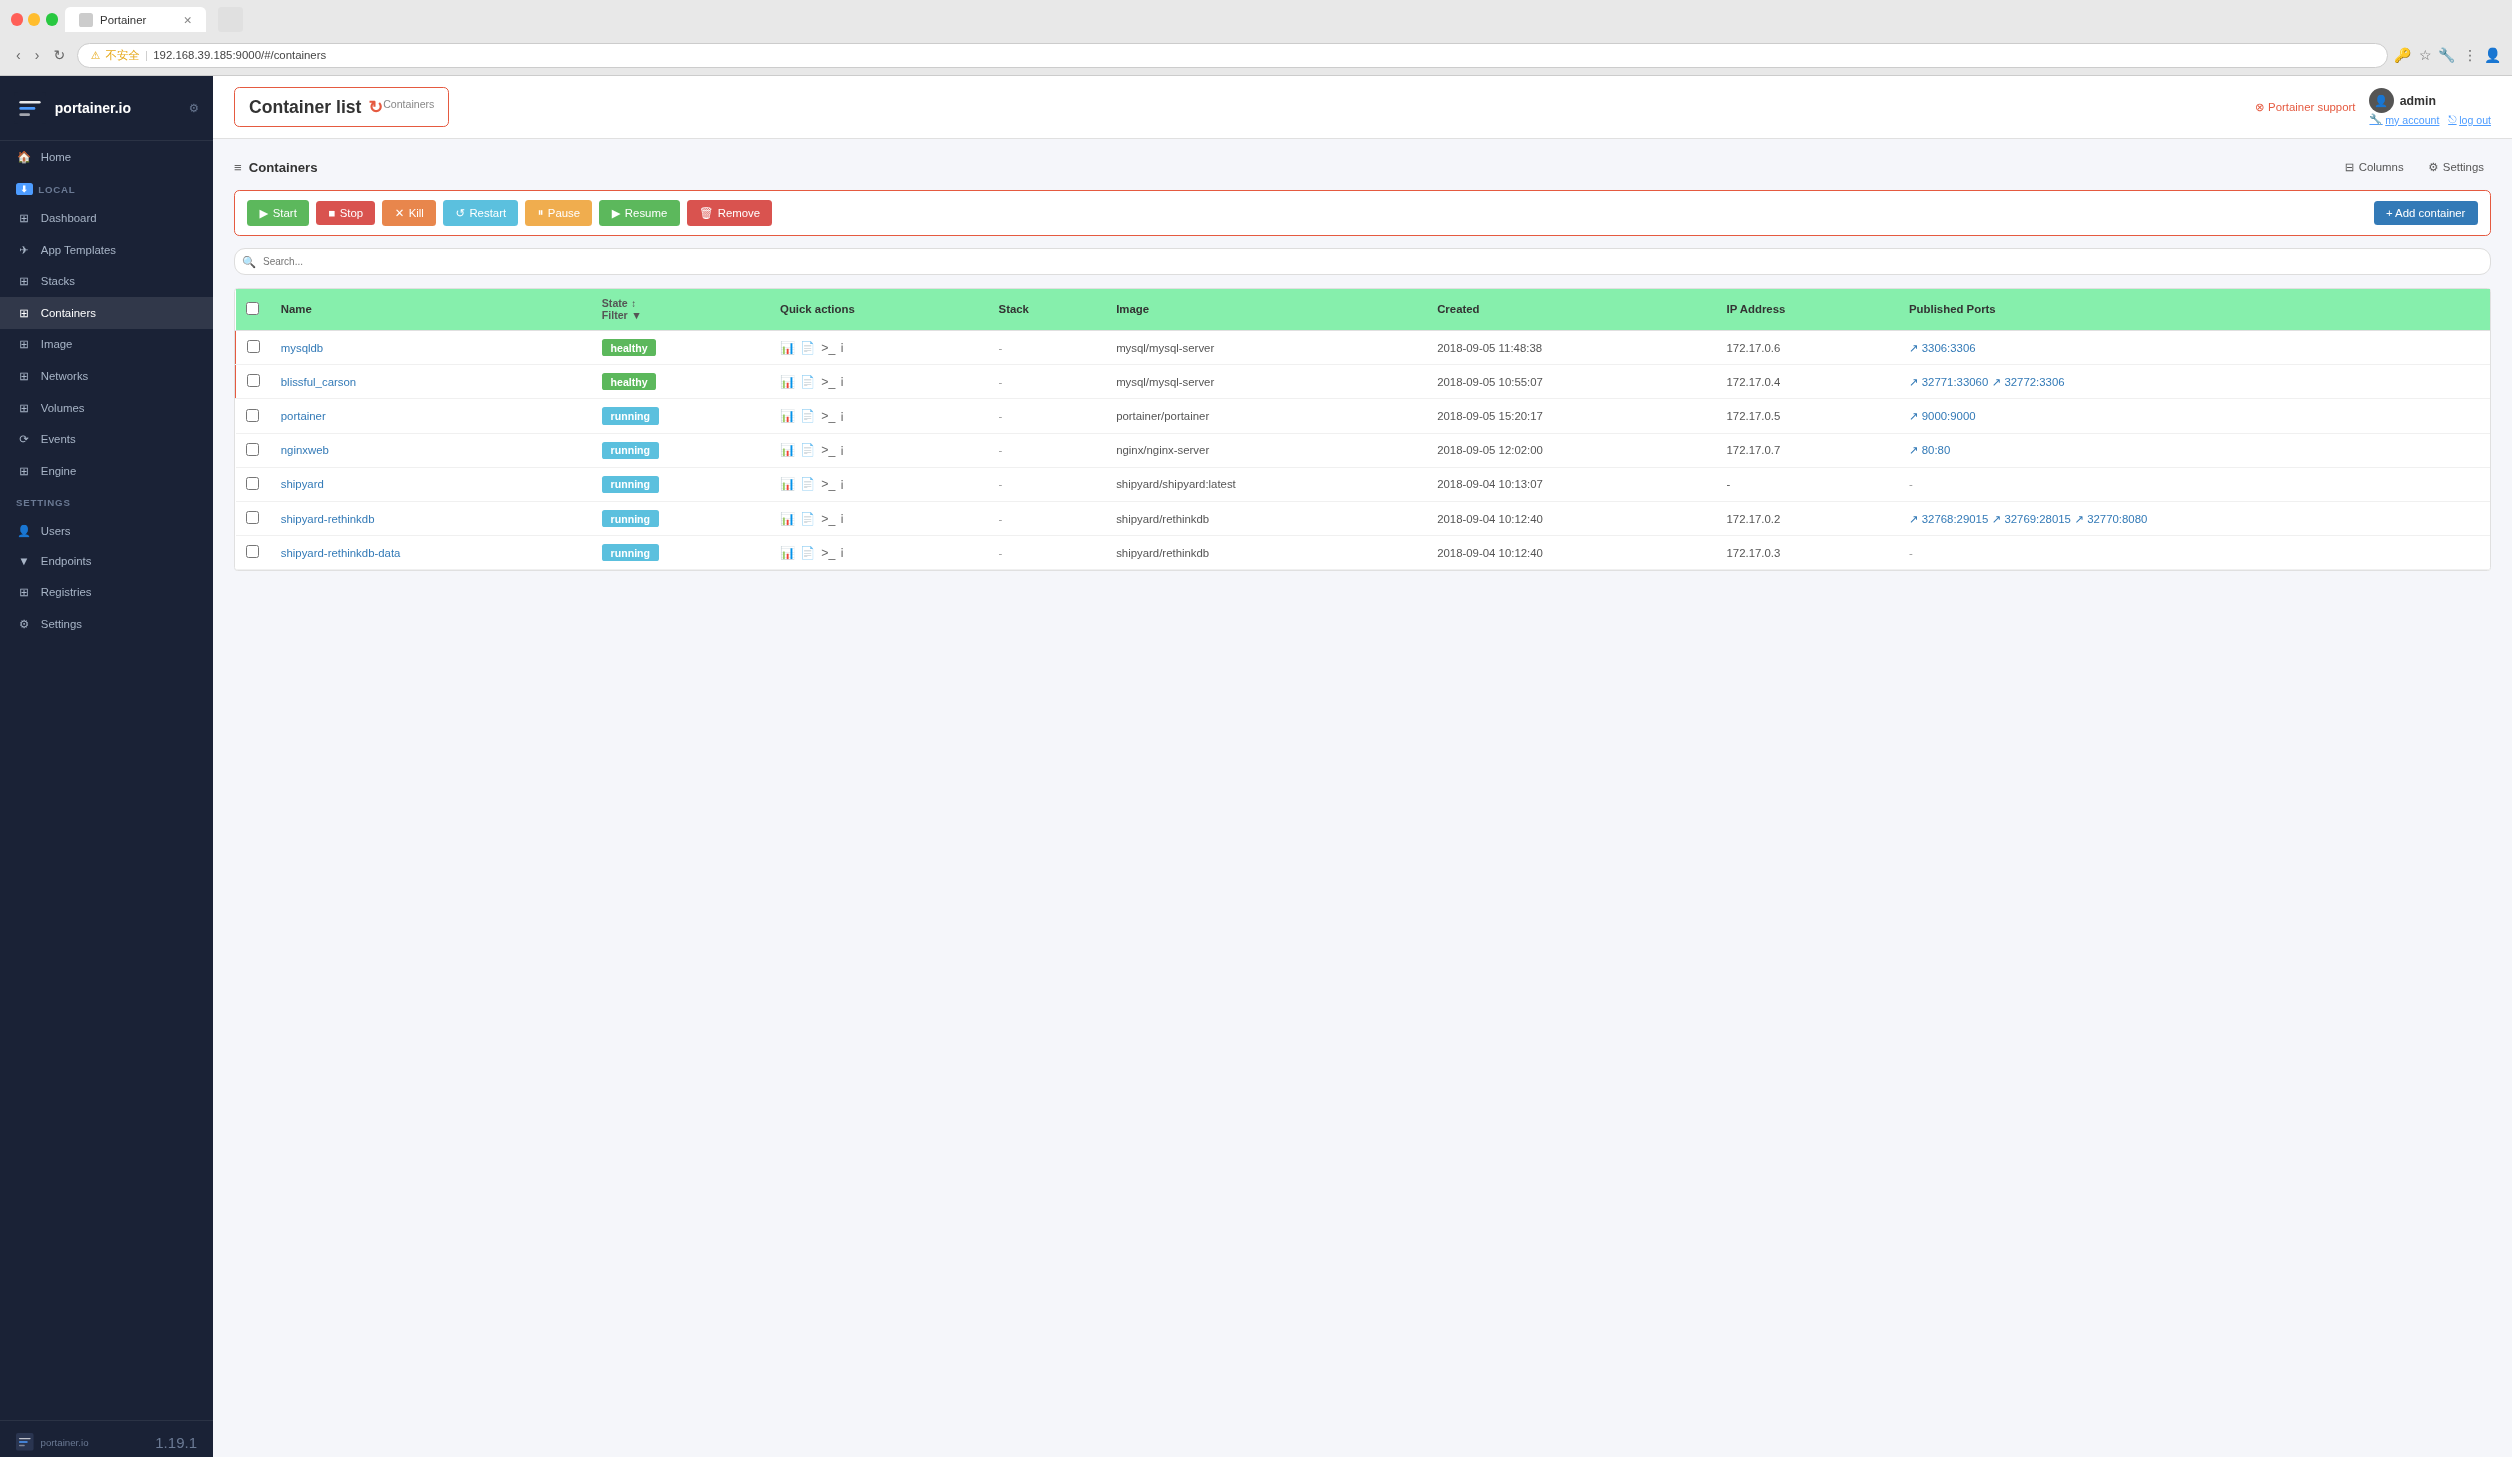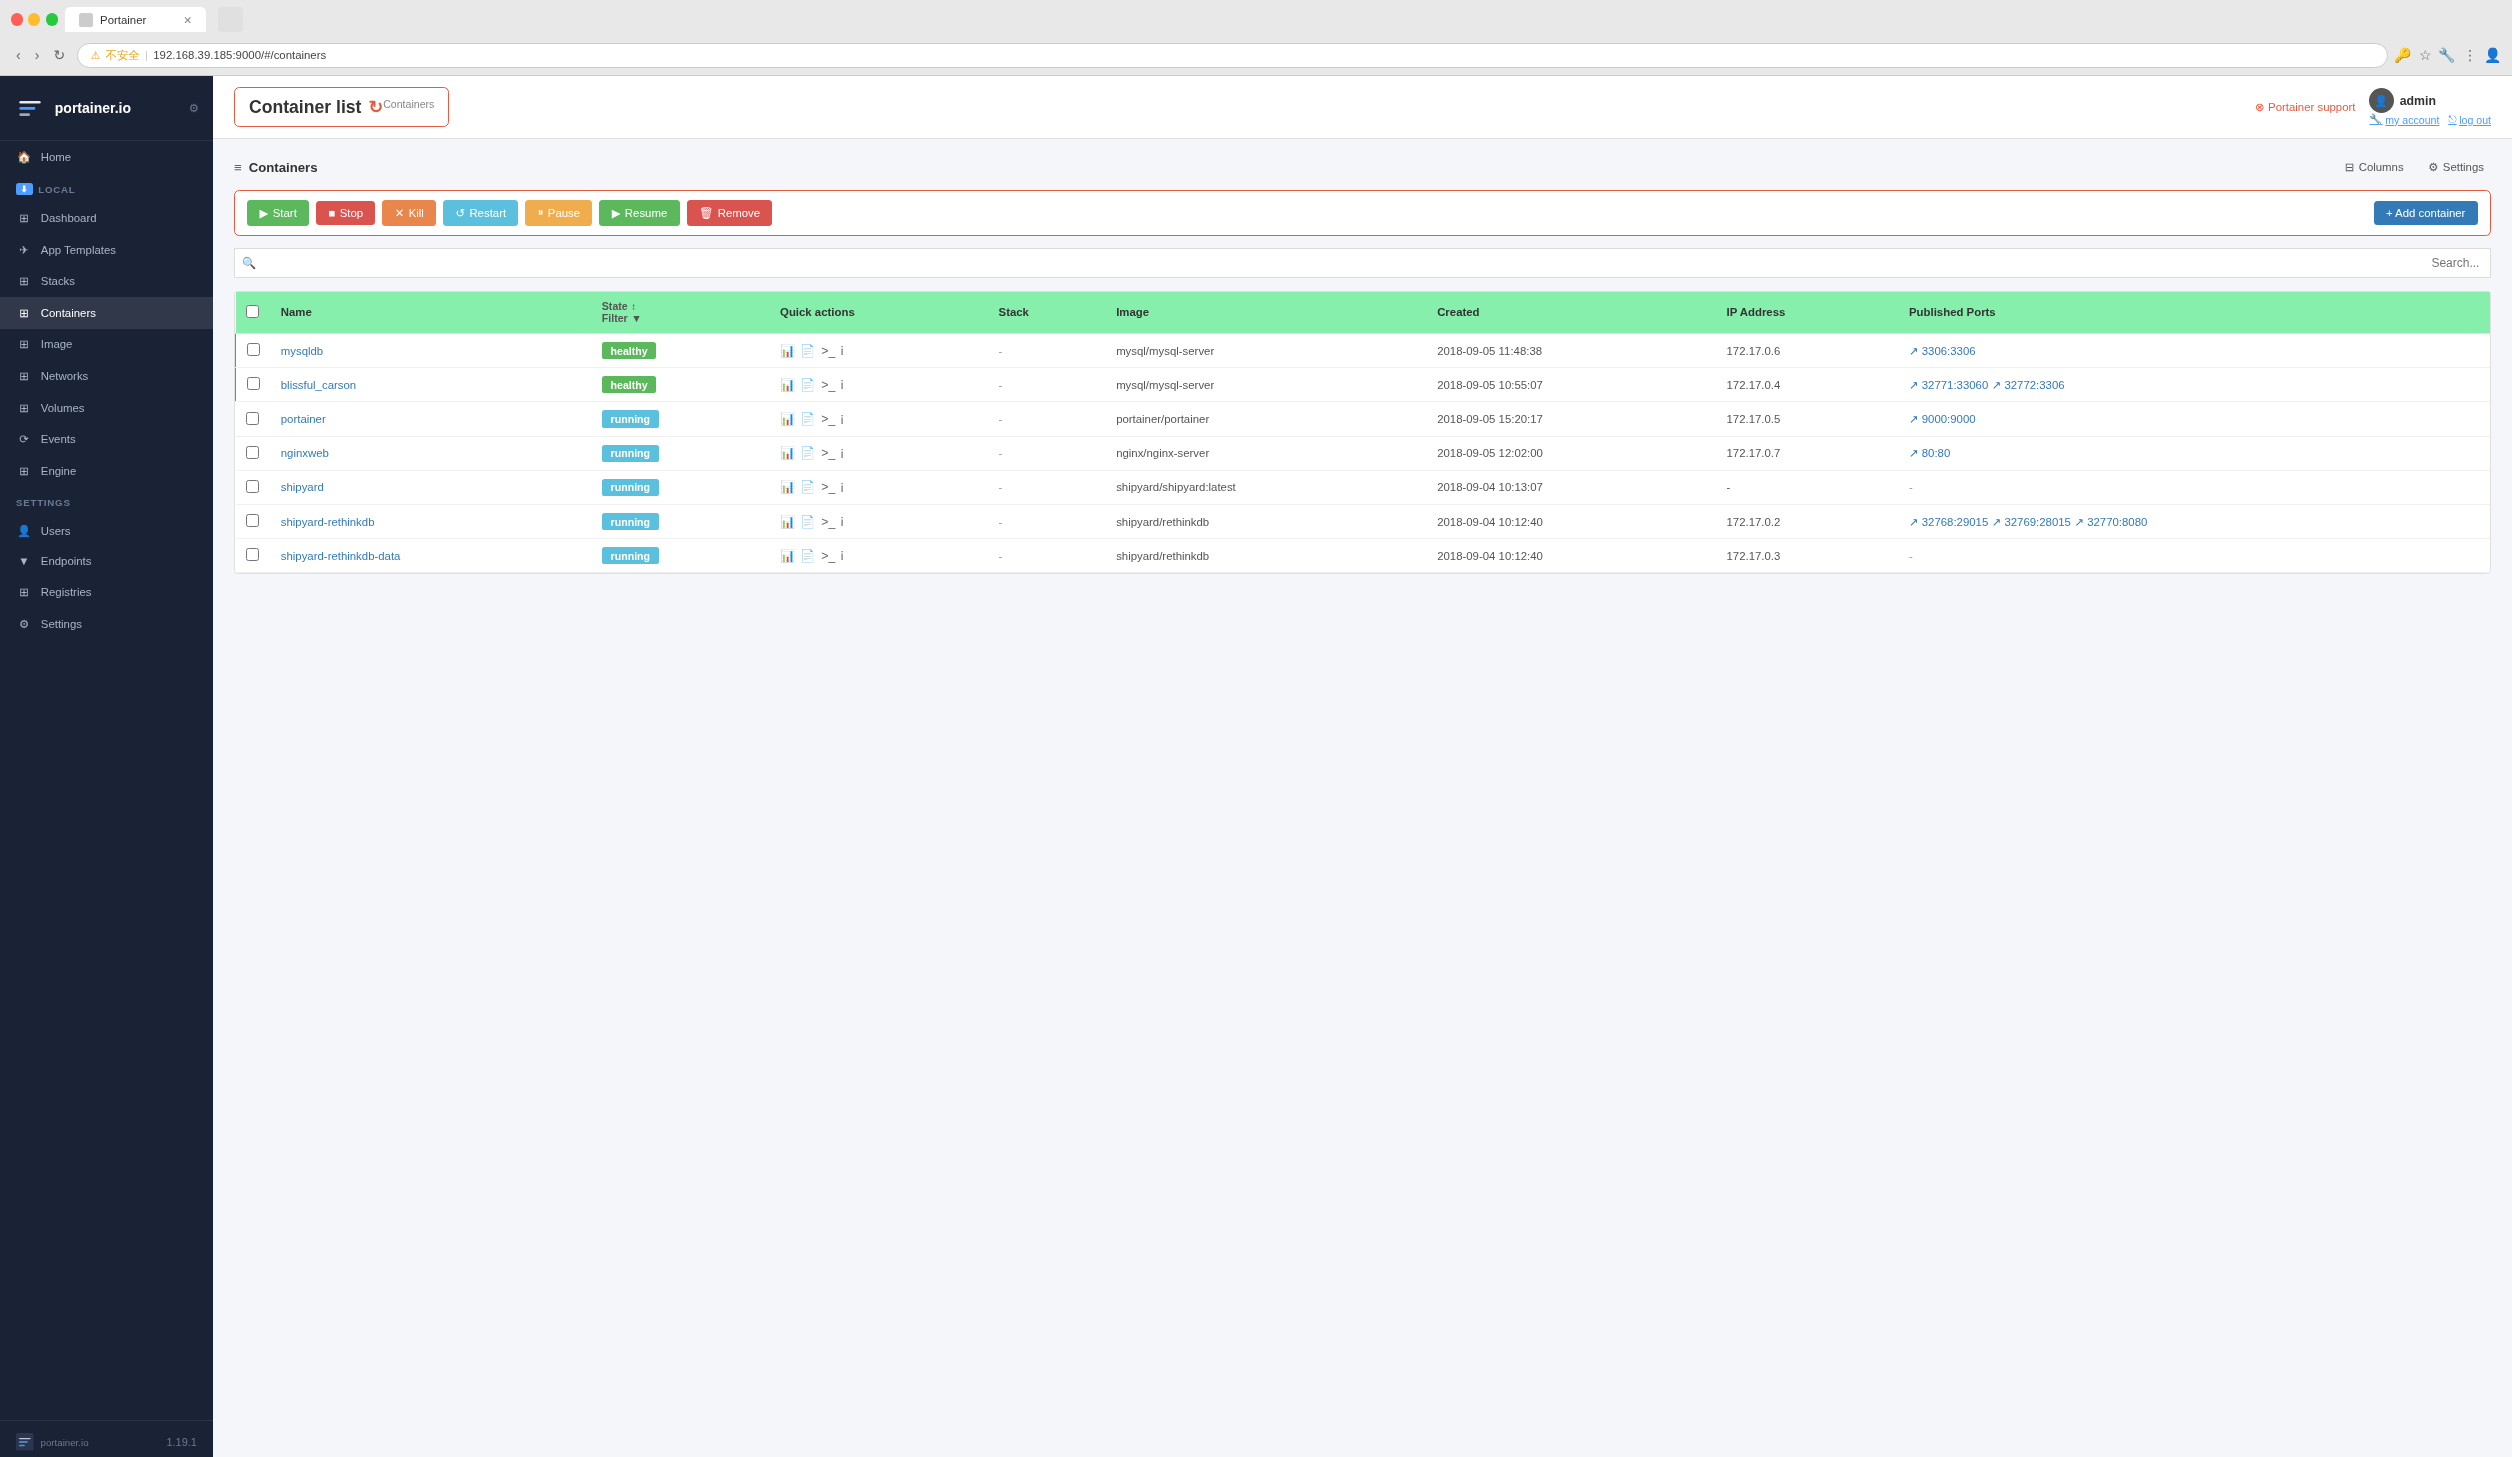--- a/index.html
+++ b/index.html
@@ -34,21 +34,21 @@
     .sidebar-logo-text { color: white; font-size: 14px; font-weight: 600; }
     .sidebar-gear { margin-left: auto; color: #6b7a94; }
     .sidebar-nav { flex: 1; overflow-y: auto; }
     .sidebar-item { display: flex; align-items: center; padding: 8.8px 16px; cursor: pointer; transition: background 0.15s; gap: 8.8px; font-size: 11.4px; color: #a8b5c7; }
     .sidebar-item.active { background: rgba(255,255,255,0.1); color: white; }
     .sidebar-item-icon { width: 16px; text-align: center; }
     .sidebar-section-header { padding: 7px 16px; font-size: 9.7px; font-weight: 700; color: #6b7a94; letter-spacing: 0.08em; display: flex; align-items: center; gap: 5.3px; margin-top: 3.5px; }
     .sidebar-section-badge { background: #4d9cff; color: white; border-radius: 2.6px; padding: 0.9px 4.4px; font-size: 8.8px; }
     .sidebar-footer { padding: 12.3px 16px; border-top: 0.9px solid rgba(255,255,255,0.08); display: flex; align-items: center; gap: 7px; }
     .sidebar-footer-logo { font-size: 9.7px; color: #6b7a94; }
-    .sidebar-footer-version { font-size: 11px; color: #6b7a94; margin-left: auto; }
+    .sidebar-footer-version { font-size: 15px; color: #6b7a94; margin-left: auto; }
 
     
     .main-content { flex: 1; display: flex; flex-direction: column; overflow: hidden; }
 
     
     .page-header { background: white; border-bottom: 0.9px solid #e0e0e0; padding: 10.6px 21px; display: flex; align-items: center; justify-content: space-between; }
     .page-header-left { border: 1.8px solid #e55a40; border-radius: 5.3px; padding: 8.8px 14px; display: flex; flex-direction: row; }
     .page-header-title { font-size: 17.6px; font-weight: 600; color: #333; display: flex; align-items: center; gap: 7px; }
     .page-header-subtitle { font-size: 10.6px; color: #888; margin-top: 1.8px; }
     .page-header-right { display: flex; align-items: center; gap: 14px; }
@@ -75,21 +75,21 @@
     .btn-stop { background: #d9534f; color: white; }
     .btn-kill { background: #e8864c; color: white; }
     .btn-restart { background: #5bc0de; color: white; }
     .btn-pause { background: #f0ad4e; color: white; }
     .btn-resume { background: #5cb85c; color: white; }
     .btn-remove { background: #d9534f; color: white; }
     .btn-add { background: #337ab7; color: white; }
 
     
     .search-bar { position: relative; margin-bottom: 12.3px; }
-    .search-bar input { width: 100%; padding: 7px 10.6px 7px 28px; border: 0.9px solid #ddd; border-radius: 0; font-size: 12px; background: white; text-align: right; }
+    .search-bar input { width: 100%; padding: 7px 10.6px 7px 28px; border: 0.9px solid #ddd; border-radius: 11px; font-size: 10px; background: white; }
     .search-bar-icon { position: absolute; left: 8.8px; top: 50%; transform: translateY(-50%); color: #aaa; }
 
     
     .table-container { background: white; border-radius: 3.5px; border: 0.9px solid #e0e0e0; }
     table { width: 100%; border-collapse: collapse; }
     thead th { padding: 8.8px 10.6px; text-align: left; border-bottom: 1.8px solid #e0e0e0; font-size: 11.4px; font-weight: 600; color: #333; background: #86efac; }
     thead th.sortable { cursor: pointer; }
     tbody tr { border-bottom: 0.9px solid #f0f0f0; }
     tbody td { padding: 8px 10.6px; font-size: 11.4px; vertical-align: middle; }
     .td-name { color: #337ab7; font-weight: 500; }

